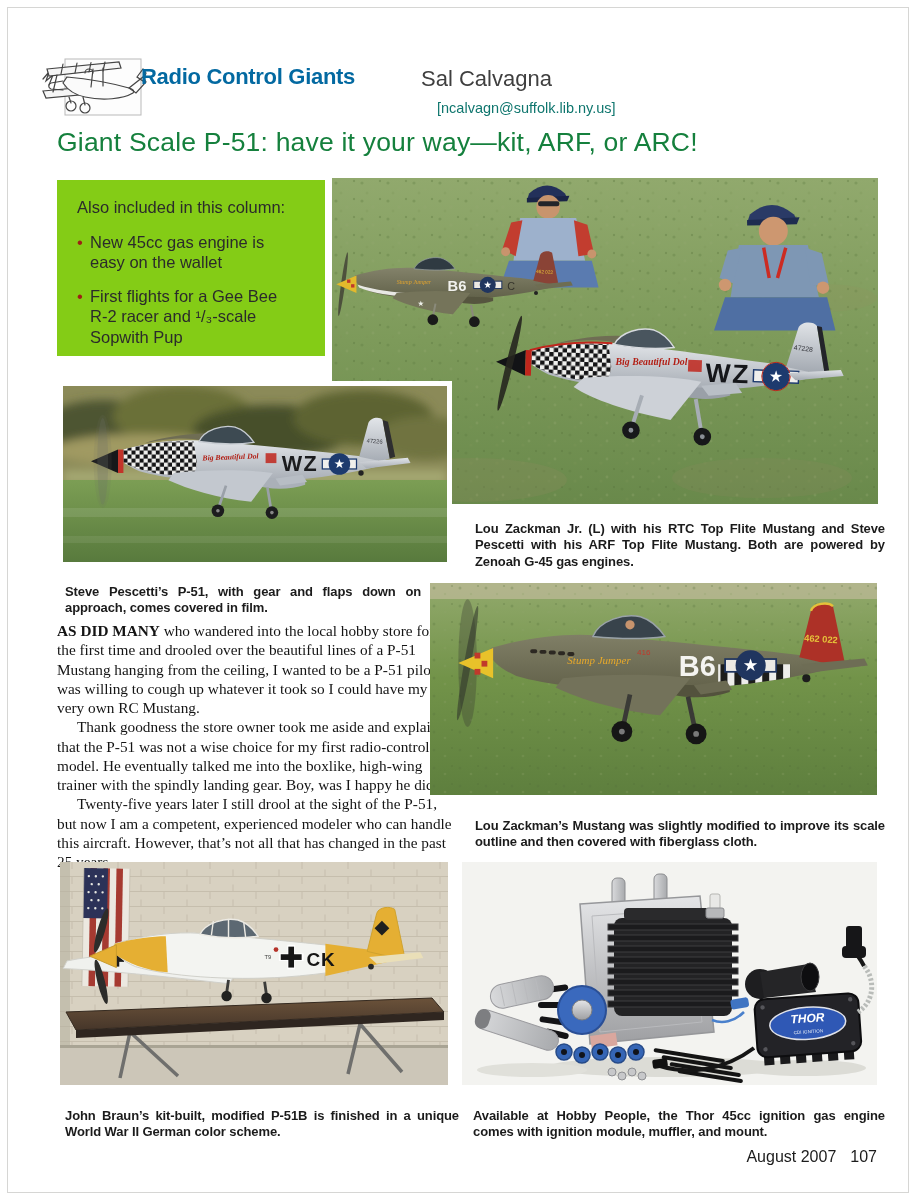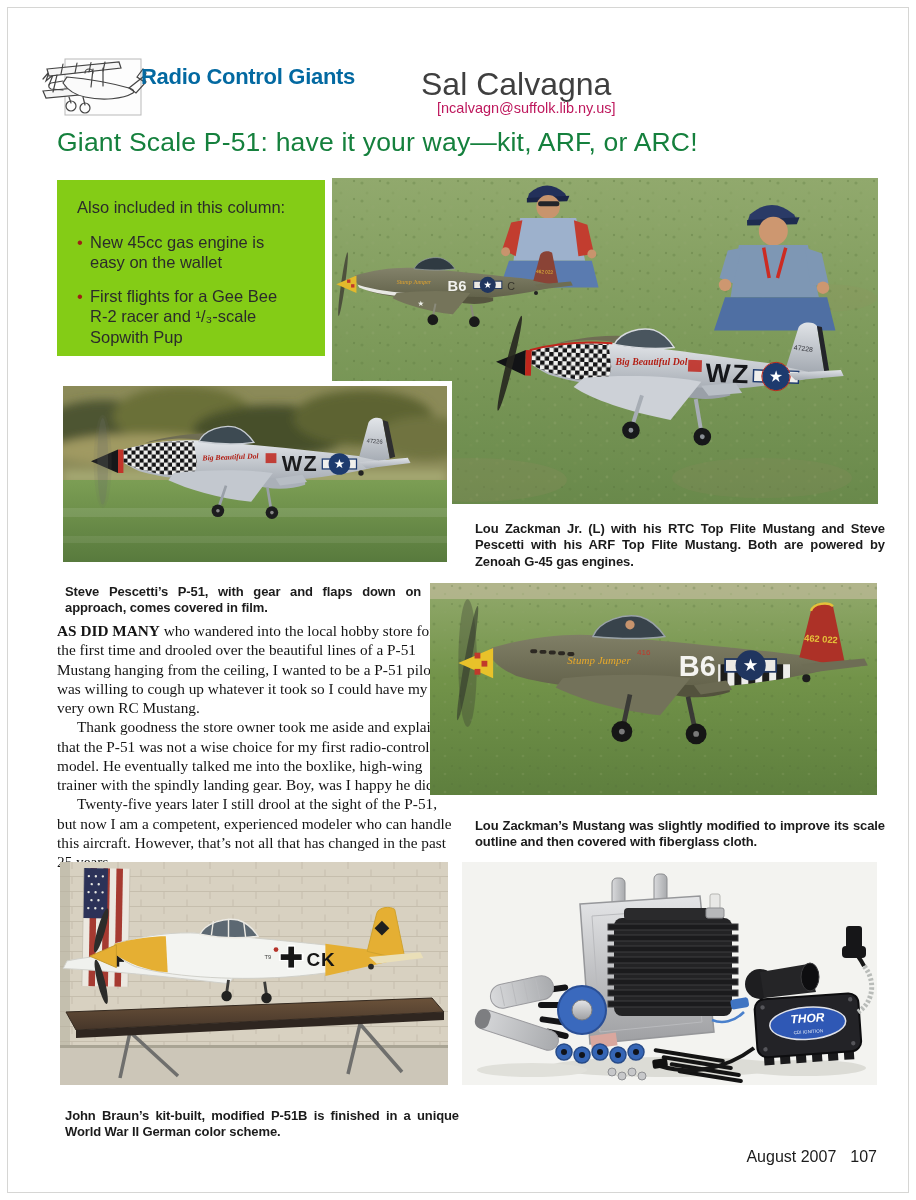--- a/index.html
+++ b/index.html
@@ -4,22 +4,22 @@
 <style>
   html,body{margin:0;padding:0;background:#ffffff;}
   .page{position:relative;width:916px;height:1200px;background:#fff;overflow:hidden;
         font-family:"Liberation Sans","DejaVu Sans",sans-serif;color:#1b1b1b;}
   .edge{position:absolute;inset:7px;border:1px solid #d6d6d4;pointer-events:none;}
 
   
   .logo{position:absolute;left:33px;top:55px;}
   .masthead-title{position:absolute;left:141px;top:64px;font-size:22px;font-weight:bold;
                   color:#0369a1;letter-spacing:-0.3px;}
-  .masthead-author{position:absolute;left:421px;top:66px;font-size:32px;color:#3f3f3f;}
-  .masthead-email{position:absolute;left:437px;top:100px;font-size:14.5px;color:#be185d;}
+  .masthead-author{position:absolute;left:421px;top:66px;font-size:22px;color:#3f3f3f;}
+  .masthead-email{position:absolute;left:437px;top:100px;font-size:14.5px;color:#0f766e;}
   .headline{position:absolute;left:57px;top:127px;font-size:26.5px;color:#15803d;letter-spacing:0.2px;}
 
   
   .alsobox{position:absolute;left:57px;top:180px;width:268px;height:176px;background:#84cc16;
            box-sizing:border-box;padding:18px 14px 0 20px;color:#2b2b2b;}
   .alsobox h3{margin:0;font-size:16.5px;font-weight:normal;}
   .alsobox ul{margin:15px 14px 0 0;padding:0;list-style:none;}
   .alsobox li{position:relative;padding-left:13px;font-size:16.5px;line-height:1.22;margin-bottom:14px;}
   .alsobox li::before{content:"\2022";position:absolute;left:0;top:0;color:#9e2015;}
 
@@ -571,17 +571,18 @@
       </g>
 
       <path d="M292,186 C260,210 225,212 198,204" stroke="#161616" stroke-width="4" fill="none"></path>
       <rect x="190" y="198" width="15" height="9" rx="2" fill="#111" transform="rotate(-8 190 198)"></rect>
       <path d="M396,150 C412,140 414,118 402,104" stroke="#b9bcb9" stroke-width="5" fill="none" stroke-dasharray="2.5,2"></path>
       <path d="M402,104 C398,96 394,92 392,88" stroke="#161616" stroke-width="4" fill="none"></path>
       <rect x="384" y="64" width="16" height="26" rx="3" fill="#161618"></rect>
       <rect x="380" y="84" width="24" height="12" rx="4" fill="#161618"></rect>
     </svg>
   </div>
+  <p class="cap" id="cap-engine">Available at Hobby People, the Thor 45cc ignition gas engine comes with ignition module, muffler, and mount.</p>
 
   <div class="pagefooter">
     <span>August 2007</span><span class="pgnum">107</span>
   </div>
 </div>
 
 </body></html>

